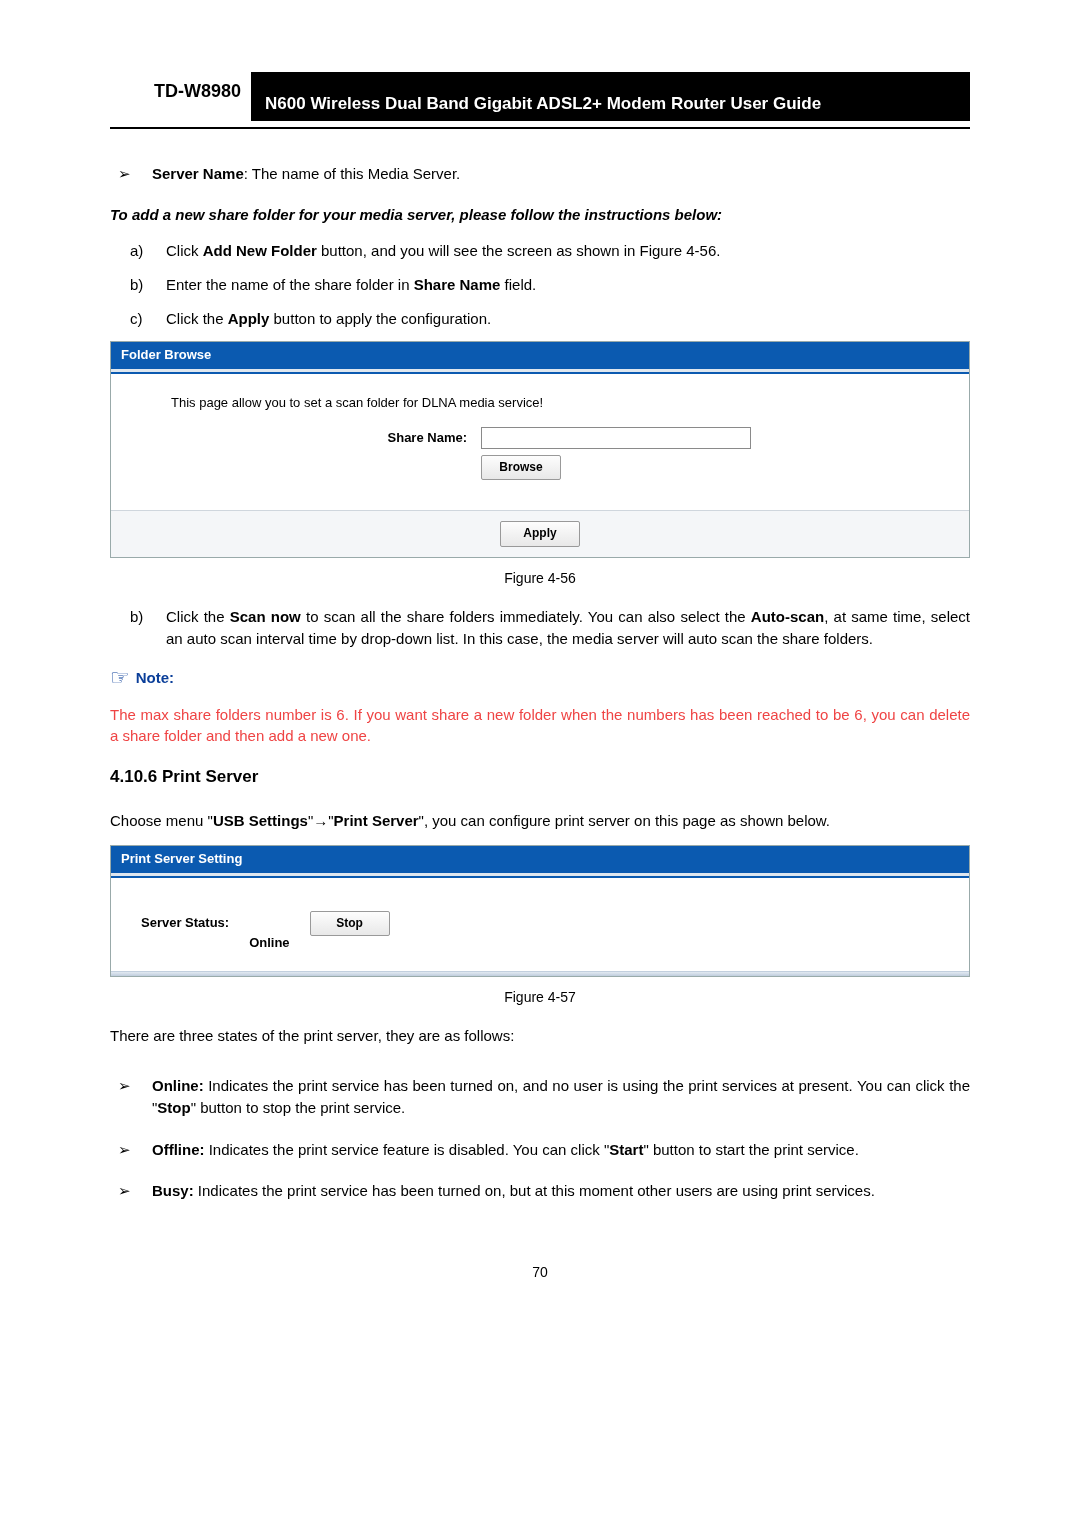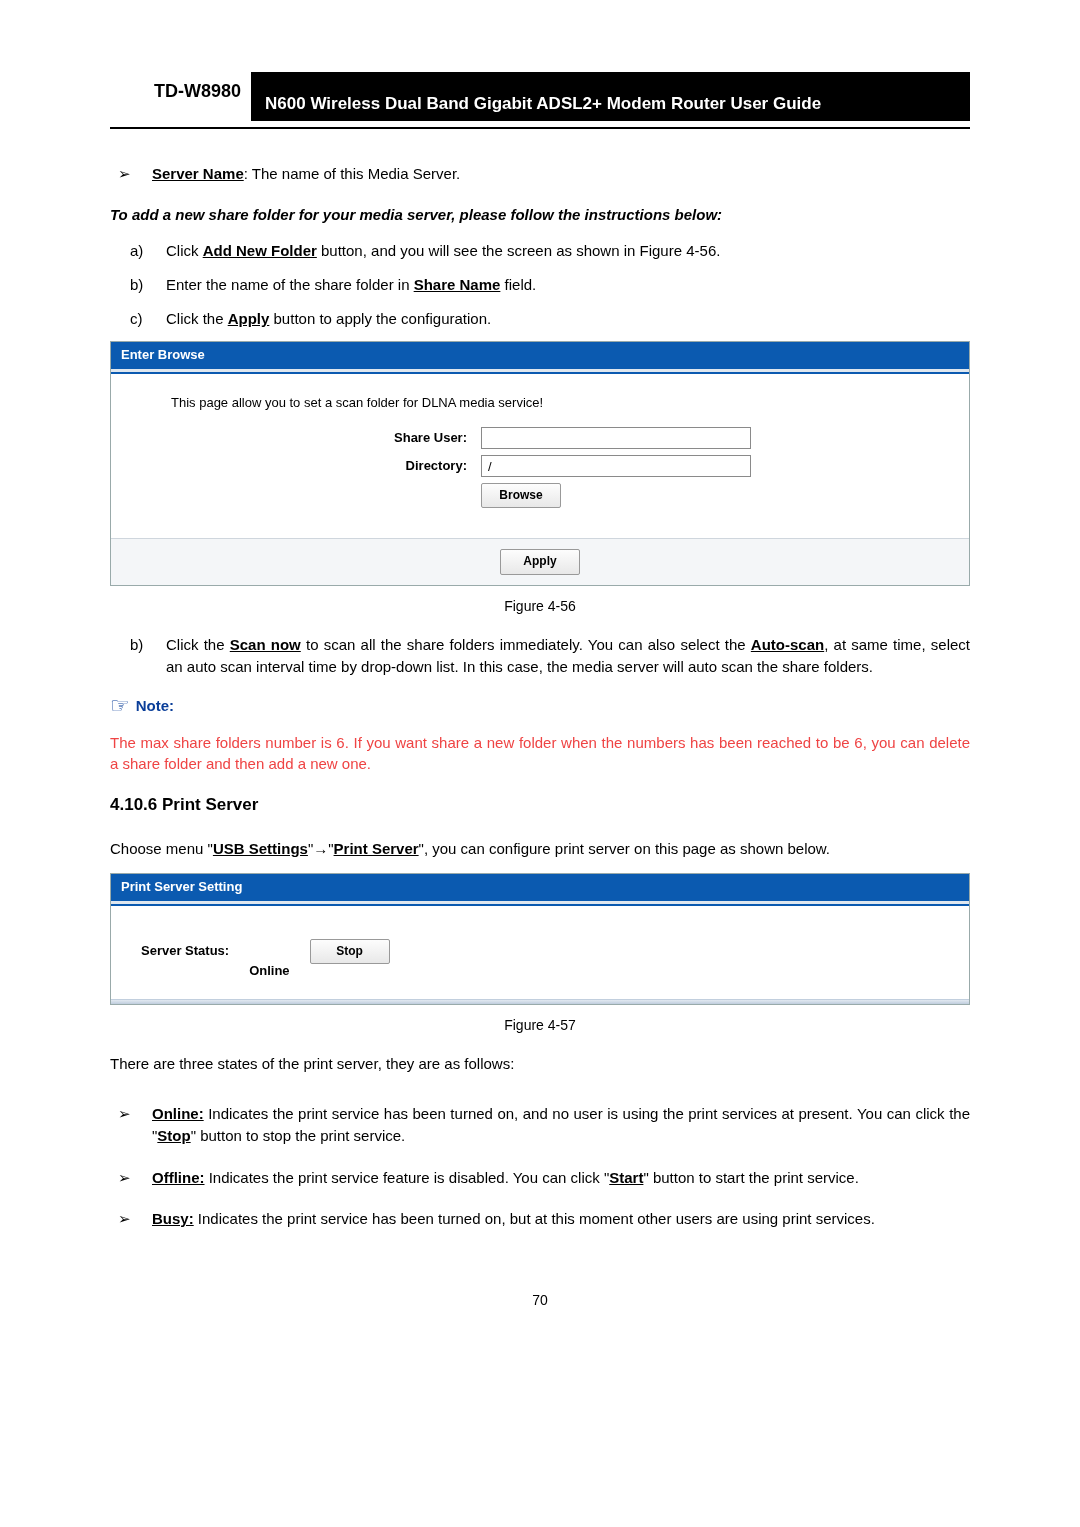--- a/index.html
+++ b/index.html
@@ -30,21 +30,21 @@
     white-space: nowrap;
   }
   .header-underline {
     height: 2px;
     background: #000;
     margin-bottom: 34px;
   }
   .bullet-row { display: flex; align-items: flex-start; margin: 0 0 20px 8px; }
   .bullet-mark { width: 34px; flex-shrink: 0; font-size: 15px; }
   .bullet-body { flex: 1; text-align: justify; }
-  .bold { font-weight: bold; text-decoration: underline; }
+  .bold { font-weight: bold; }
   .subhead { font-weight: bold; margin: 12px 0 14px 0; font-style: italic; }
   .alpha-list { margin-left: 20px; }
   .alpha-row { display: flex; margin-bottom: 12px; }
   .alpha-row .al { width: 36px; flex-shrink: 0; }
   .alpha-row .ab { flex: 1; text-align: justify; }
   
   .fig-box1 { border: 1px solid #9aa; margin: 12px 0 4px 0; background: #fff; }
   .fig-blue-bar {
     background: #0b5ab0;
     color: #fff;
@@ -132,31 +132,27 @@
   </div>
   <div class="alpha-row">
     <div class="al">c)</div>
     <div class="ab">
       <span>Click the </span><span class="bold">Apply</span><span> button to apply the configuration.</span>
     </div>
   </div>
 </div>
 
 <div class="fig-box1">
-  <div class="fig-blue-bar">Enter Browse</div>
+  <div class="fig-blue-bar">Folder Browse</div>
   <div class="fig-blue-sep"></div>
   <div class="fig-body1">
     <div class="fig-intro">This page allow you to set a scan folder for DLNA media service!</div>
     <div class="form-row">
-      <div class="form-label">Share User:</div>
+      <div class="form-label">Share Name:</div>
       <input class="form-input" value="" style="">
-    </div>
-    <div class="form-row">
-      <div class="form-label">Directory:</div>
-      <input class="form-input" value="/" style="">
     </div>
     <div class="form-row">
       <div class="form-label"></div>
       <span class="btn-embed">Browse</span>
     </div>
   </div>
   <div class="fig-footer1">
     <span class="btn-embed">Apply</span>
   </div>
 </div>

